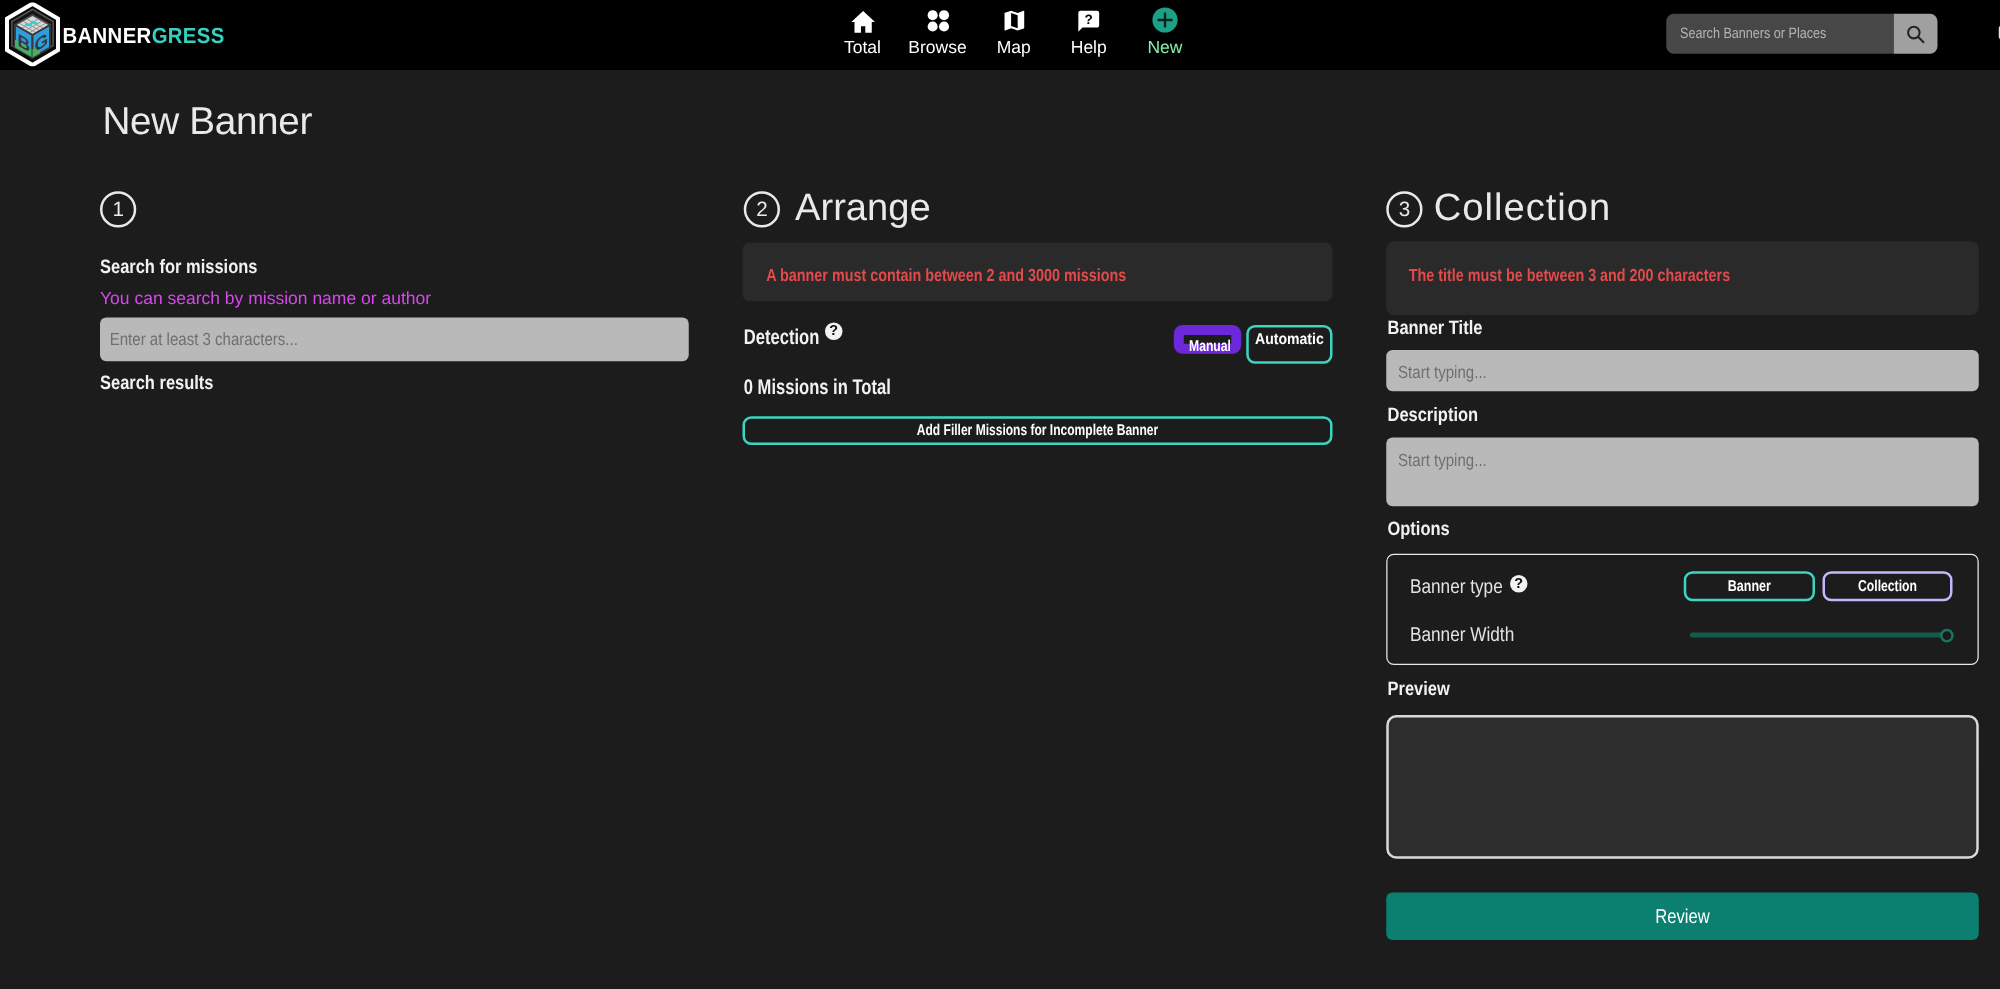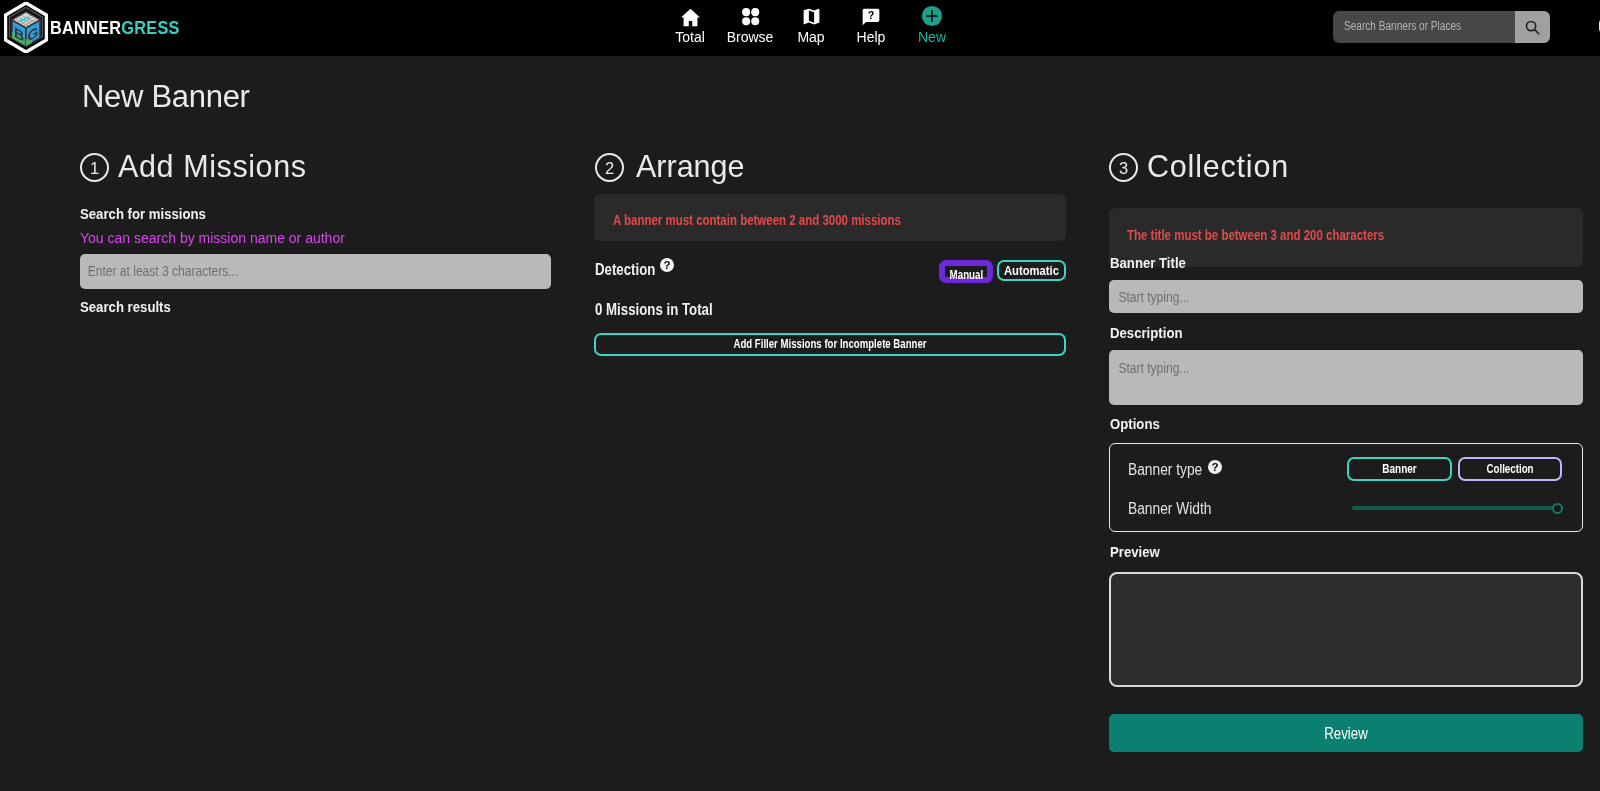--- a/index.html
+++ b/index.html
@@ -76,21 +76,21 @@
     </div>
     <div class="navitem" style="left:844px;width:54px">
       <div class="ic">
           <svg width="20" height="20" viewBox="0 0 24 24">
             <path d="M20 2H4c-1.1 0-2 .9-2 2v18l4-4h14c1.1 0 2-.9 2-2V4c0-1.1-.9-2-2-2z" fill="#fff"></path>
             <text x="12" y="14.5" font-size="13" font-weight="bold" fill="#000" text-anchor="middle">?</text>
           </svg>
         </div>
       <div class="lb">Help</div>
     </div>
-    <div class="navitem" style="left:904px;width:56px;color:#14b8a6">
+    <div class="navitem" style="left:904px;width:56px;color:#86efac">
       <div class="ic">
           <svg width="22" height="22" viewBox="0 0 24 24">
             <circle cx="12" cy="12" r="11" fill="#1ba188"></circle>
             <path d="M11 5.5h2v13h-2z" fill="#06201b"></path>
             <path d="M5.5 11h13v2h-13z" fill="#06201b"></path>
           </svg>
         </div>
       <div class="lb">New</div>
     </div>
 
@@ -101,49 +101,48 @@
           <circle cx="10" cy="10" r="6.5" fill="none" stroke="#222" stroke-width="2.3"></circle>
           <path d="M15 15l6.5 6.5" stroke="#222" stroke-width="2.3"></path>
         </svg>
     </div>
     <div class="abs" style="left:1598.5px;top:20px;width:8px;height:12px;background:#dde3e8;border-radius:3px"></div>
   </div>
 
   <div class="h1" style="left:82px;top:82px;font-size:31px;letter-spacing:-0.3px">New Banner</div>
 
   <div class="circ" style="left:80px;top:153px">1</div>
-  <div class="h1" style="left:118px;top:151px;letter-spacing:0.6px">Add Missions</div>
   <div class="lbl" style="left:80px;top:206px">Search for missions</div>
   <div class="sub" style="left:80px;top:231px">You can search by mission name or author</div>
   <div class="inp" style="left:80px;top:254px;width:471px;height:35px">
       <span class="ph" style="padding:10px 0 0 9px">Enter at least 3 characters...</span>
     </div>
   <div class="lbl" style="left:80px;top:299px">Search results</div>
 
   <div class="circ" style="left:595px;top:153px">2</div>
   <div class="h1" style="left:636px;top:151px">Arrange</div>
   <div class="alert" style="left:594px;top:194px;width:472px;height:47px">
       <span style="left:19px;top:19px">A banner must contain between 2 and 3000 missions</span>
     </div>
   <div class="lbl big" style="left:595px;top:262px">Detection</div>
   <div class="qi" style="left:660px;top:258px">?</div>
-  <div class="btn-o" style="left:939px;top:260px;width:54px;height:23px;border:6px solid #6d28d9">
+  <div class="btn-o" style="left:939px;top:260px;width:54px;height:23px;border:8px solid #6d28d9">
       <span style="top:3px;transform:scaleX(0.78)">Manual</span>
     </div>
-  <div class="btn-o" style="left:997px;top:260px;width:69px;height:21px;border:2px solid #3cd6c0">
+  <div class="btn-o" style="left:997px;top:260px;width:69px;height:31px;border:2px solid #3cd6c0">
       <span style="top:3px;transform:scaleX(0.9)">Automatic</span>
     </div>
   <div class="lbl big" style="left:595px;top:302px">0 Missions in Total</div>
   <div class="btn-o" style="left:594px;top:333px;width:472px;height:23px;border:2px solid #3cd6c0">
       <span style="top:3px;transform:scaleX(0.77)">Add Filler Missions for Incomplete Banner</span>
     </div>
 
   <div class="circ" style="left:1109px;top:153px">3</div>
   <div class="h1" style="left:1147px;top:151px;letter-spacing:0.8px">Collection</div>
-  <div class="alert" style="left:1109px;top:208px;width:474px;height:59px">
+  <div class="alert" style="left:1109px;top:193px;width:474px;height:59px">
       <span style="left:18px;top:20px">The title must be between 3 and 200 characters</span>
     </div>
   <div class="lbl" style="left:1110px;top:255px">Banner Title</div>
   <div class="inp" style="left:1109px;top:280px;width:474px;height:33px">
       <span class="ph" style="padding:10px 0 0 11px">Start typing...</span>
     </div>
   <div class="lbl" style="left:1110px;top:325px">Description</div>
   <div class="inp" style="left:1109px;top:350px;width:474px;height:55px">
       <span class="ph" style="padding:10.5px 0 0 11px">Start typing...</span>
     </div>

